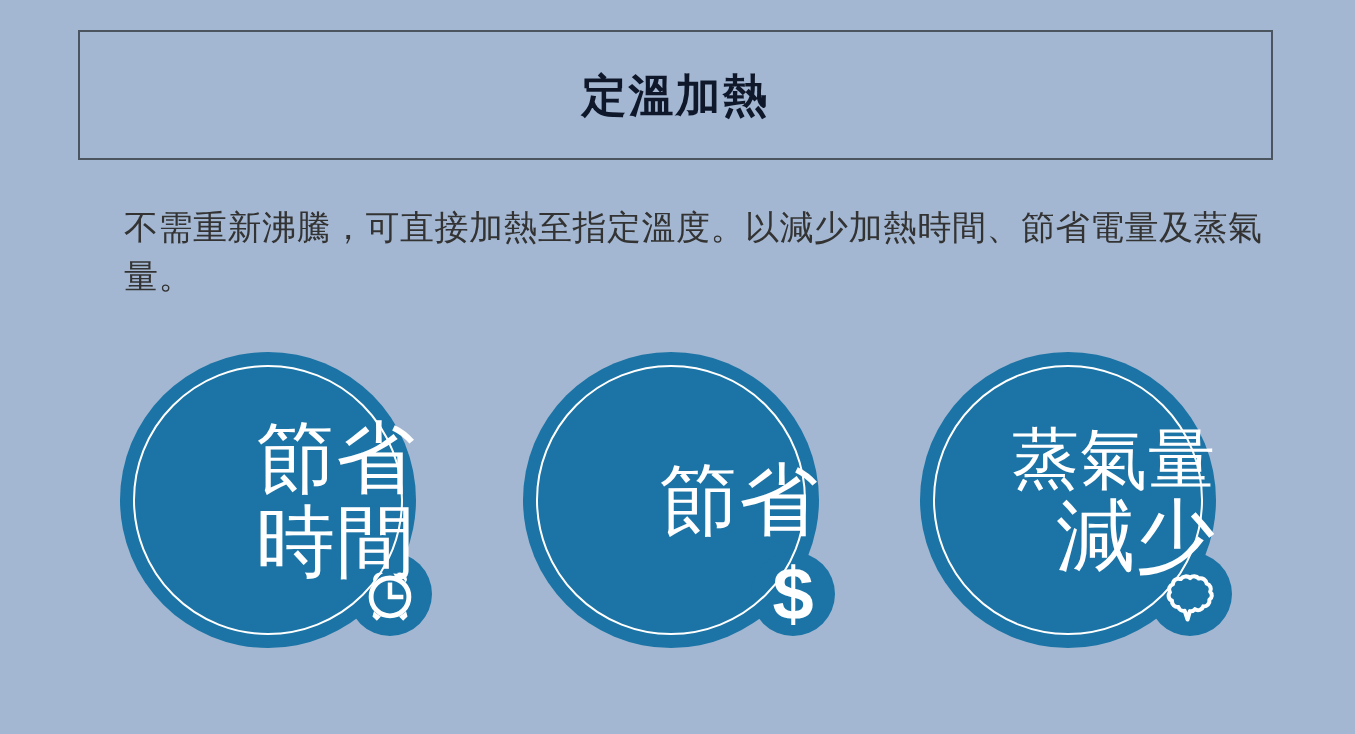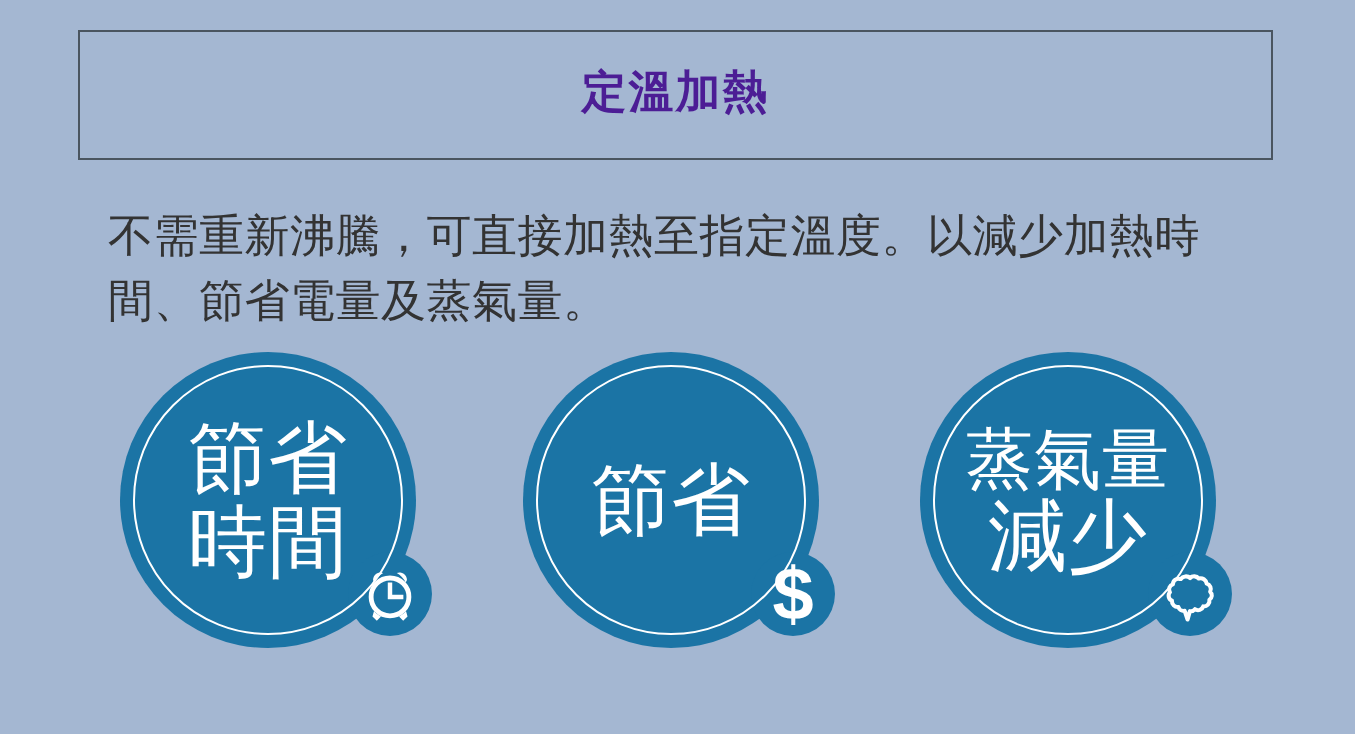--- a/index.html
+++ b/index.html
@@ -24,33 +24,32 @@
     height: 130px;
     border: 2px solid #4a5560;
     box-sizing: border-box;
     display: flex;
     align-items: center;
     justify-content: center;
   }
   #title-text {
     font-size: 45px;
     font-weight: bold;
-    color: #4c1d95;
+    color: #0f172a;
     letter-spacing: 2px;
     line-height: 1;
-    font-family: Liberation Mono, monospace;
   }
 
   
   #body-copy {
     position: absolute;
-    left: 108px;
+    left: 124px;
     top: 203px;
     width: 1165px;
-    font-size: 45px;
+    font-size: 34px;
     line-height: 1.45;
     color: #333333;
     letter-spacing: 0.5px;
   }
 
   
   #badge-row {
     position: absolute;
     left: 0;
     top: 352px;
@@ -91,21 +90,21 @@
   }
   .badge-label {
     position: absolute;
     left: 0;
     top: 0;
     width: 296px;
     height: 296px;
     z-index: 5;
     display: flex;
     flex-direction: column;
-    align-items: center;
+    align-items: flex-end;
     justify-content: center;
     color: #ffffff;
     text-align: center;
   }
   .badge-line {
     line-height: 1.06;
     letter-spacing: 1px;
     white-space: nowrap;
   }
   .badge-line.l-big  { font-size: 79px; }

